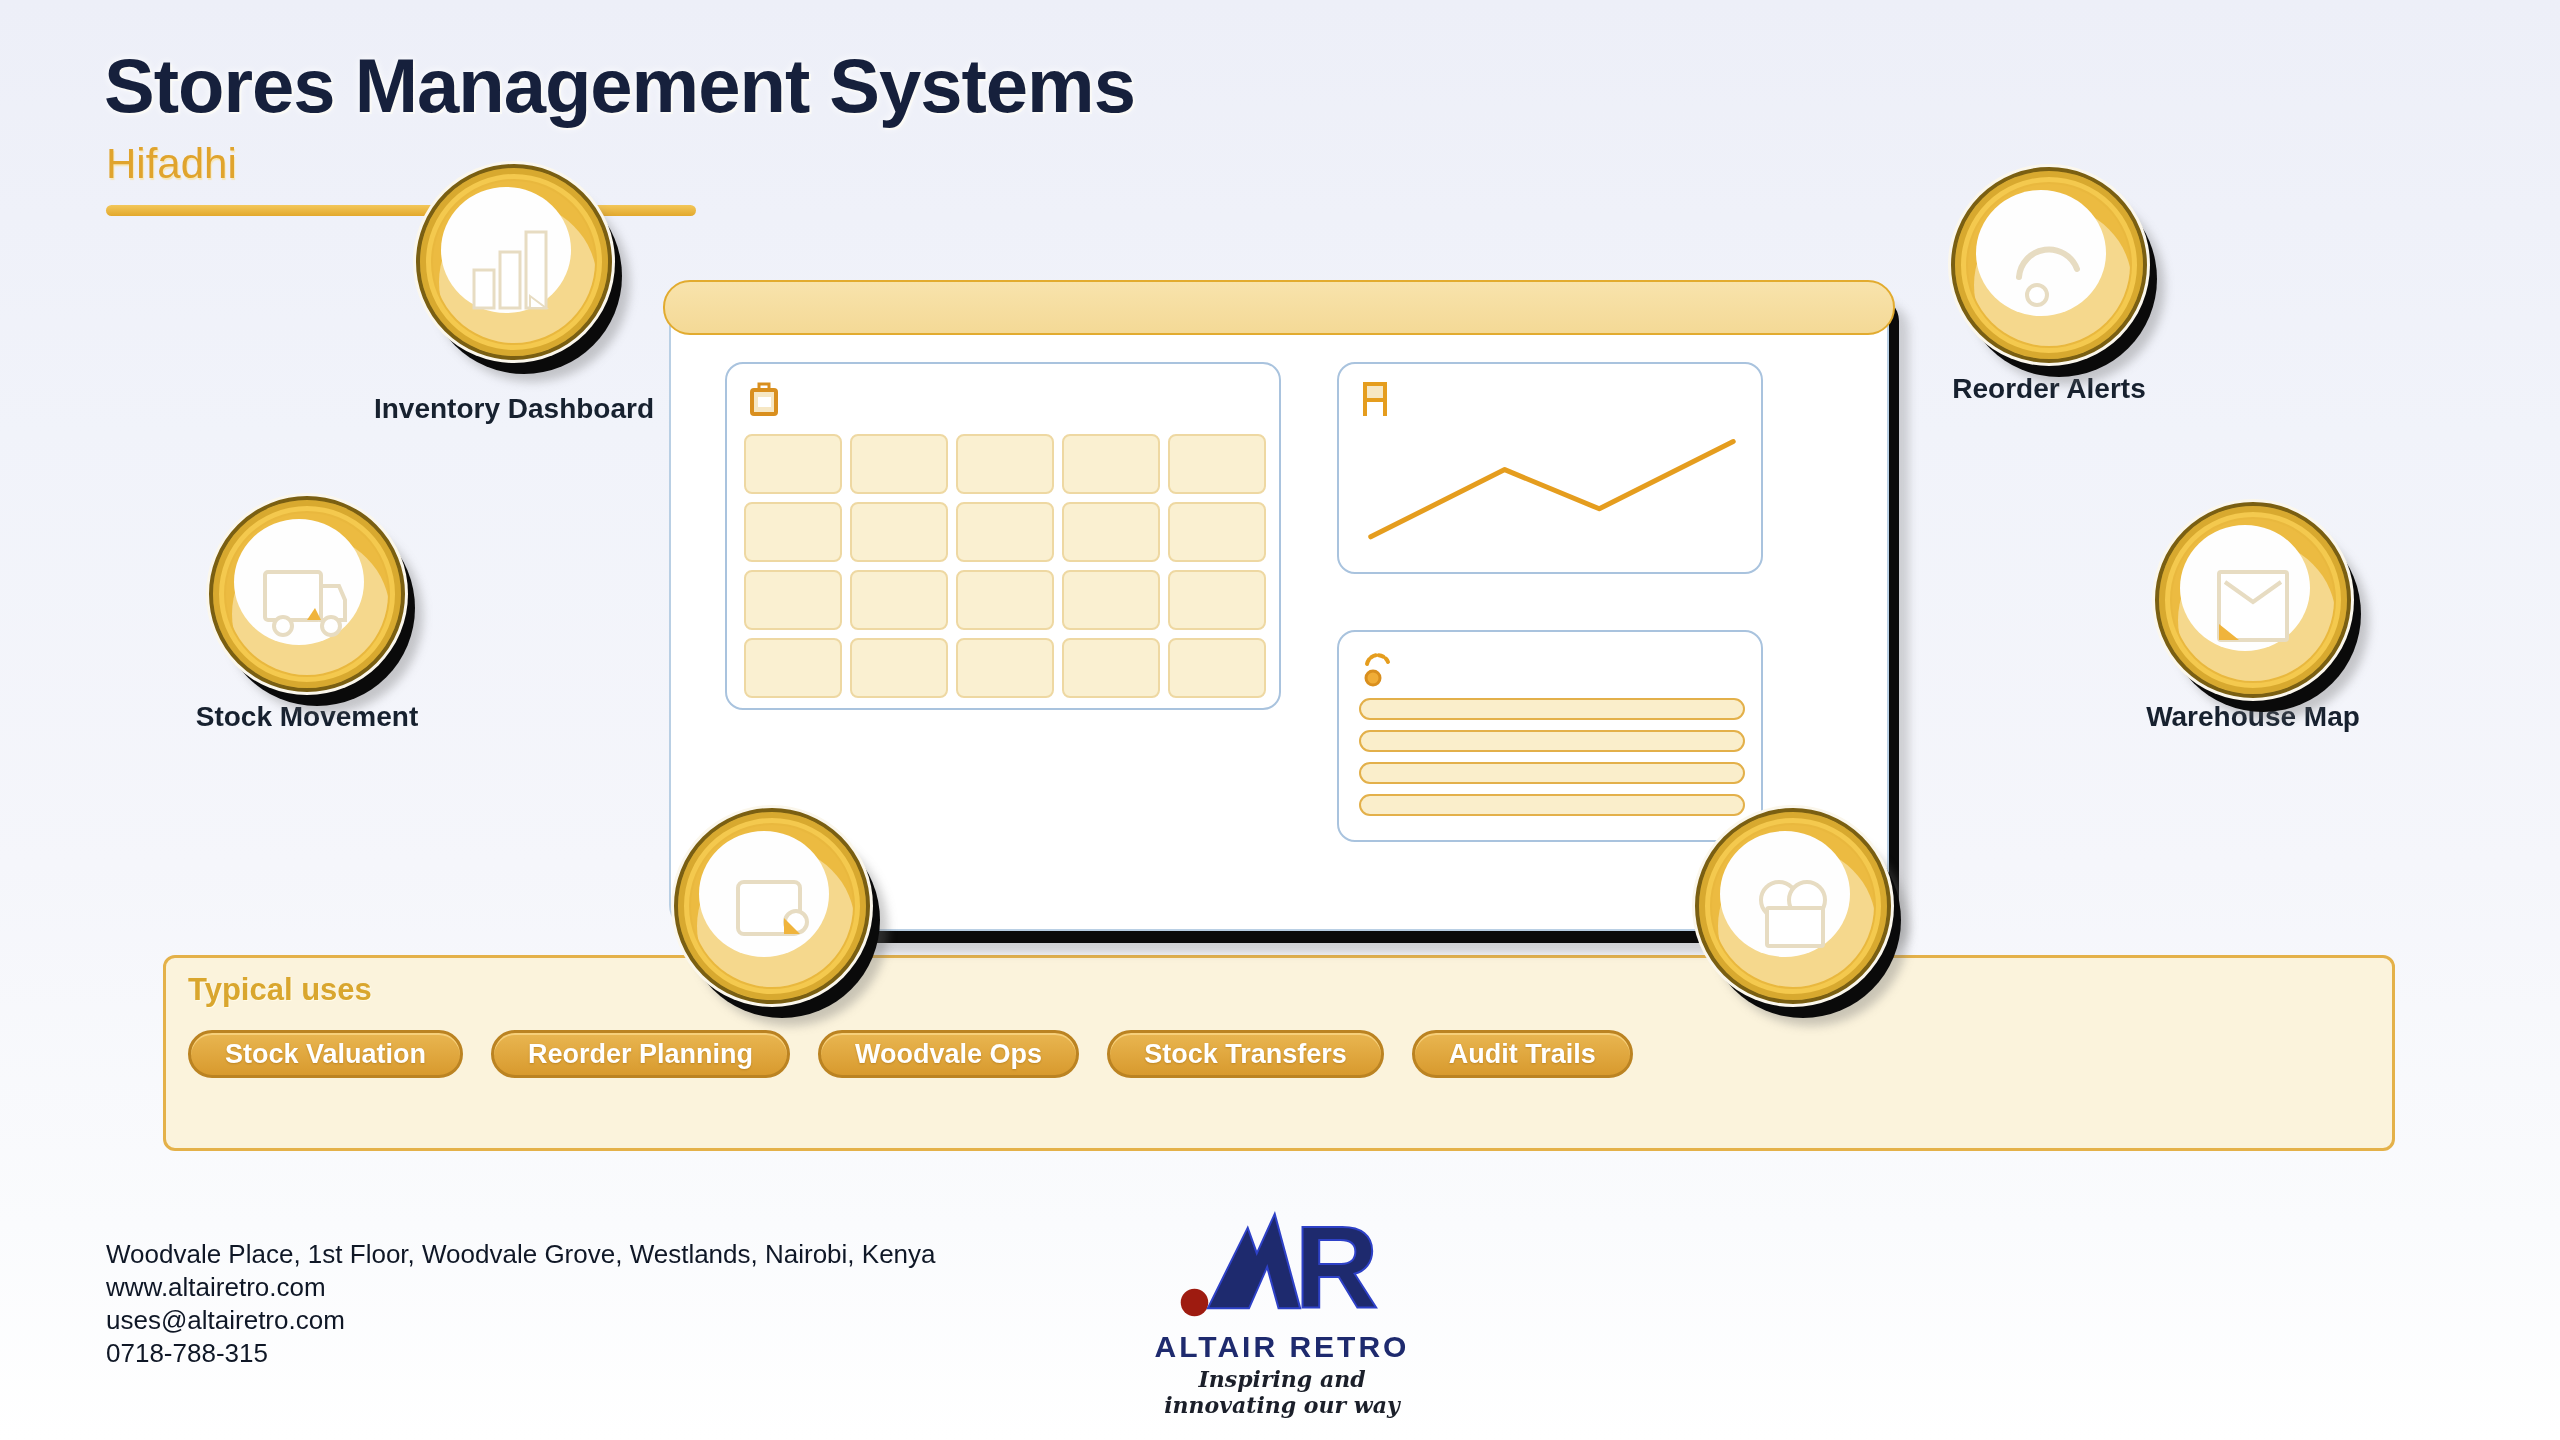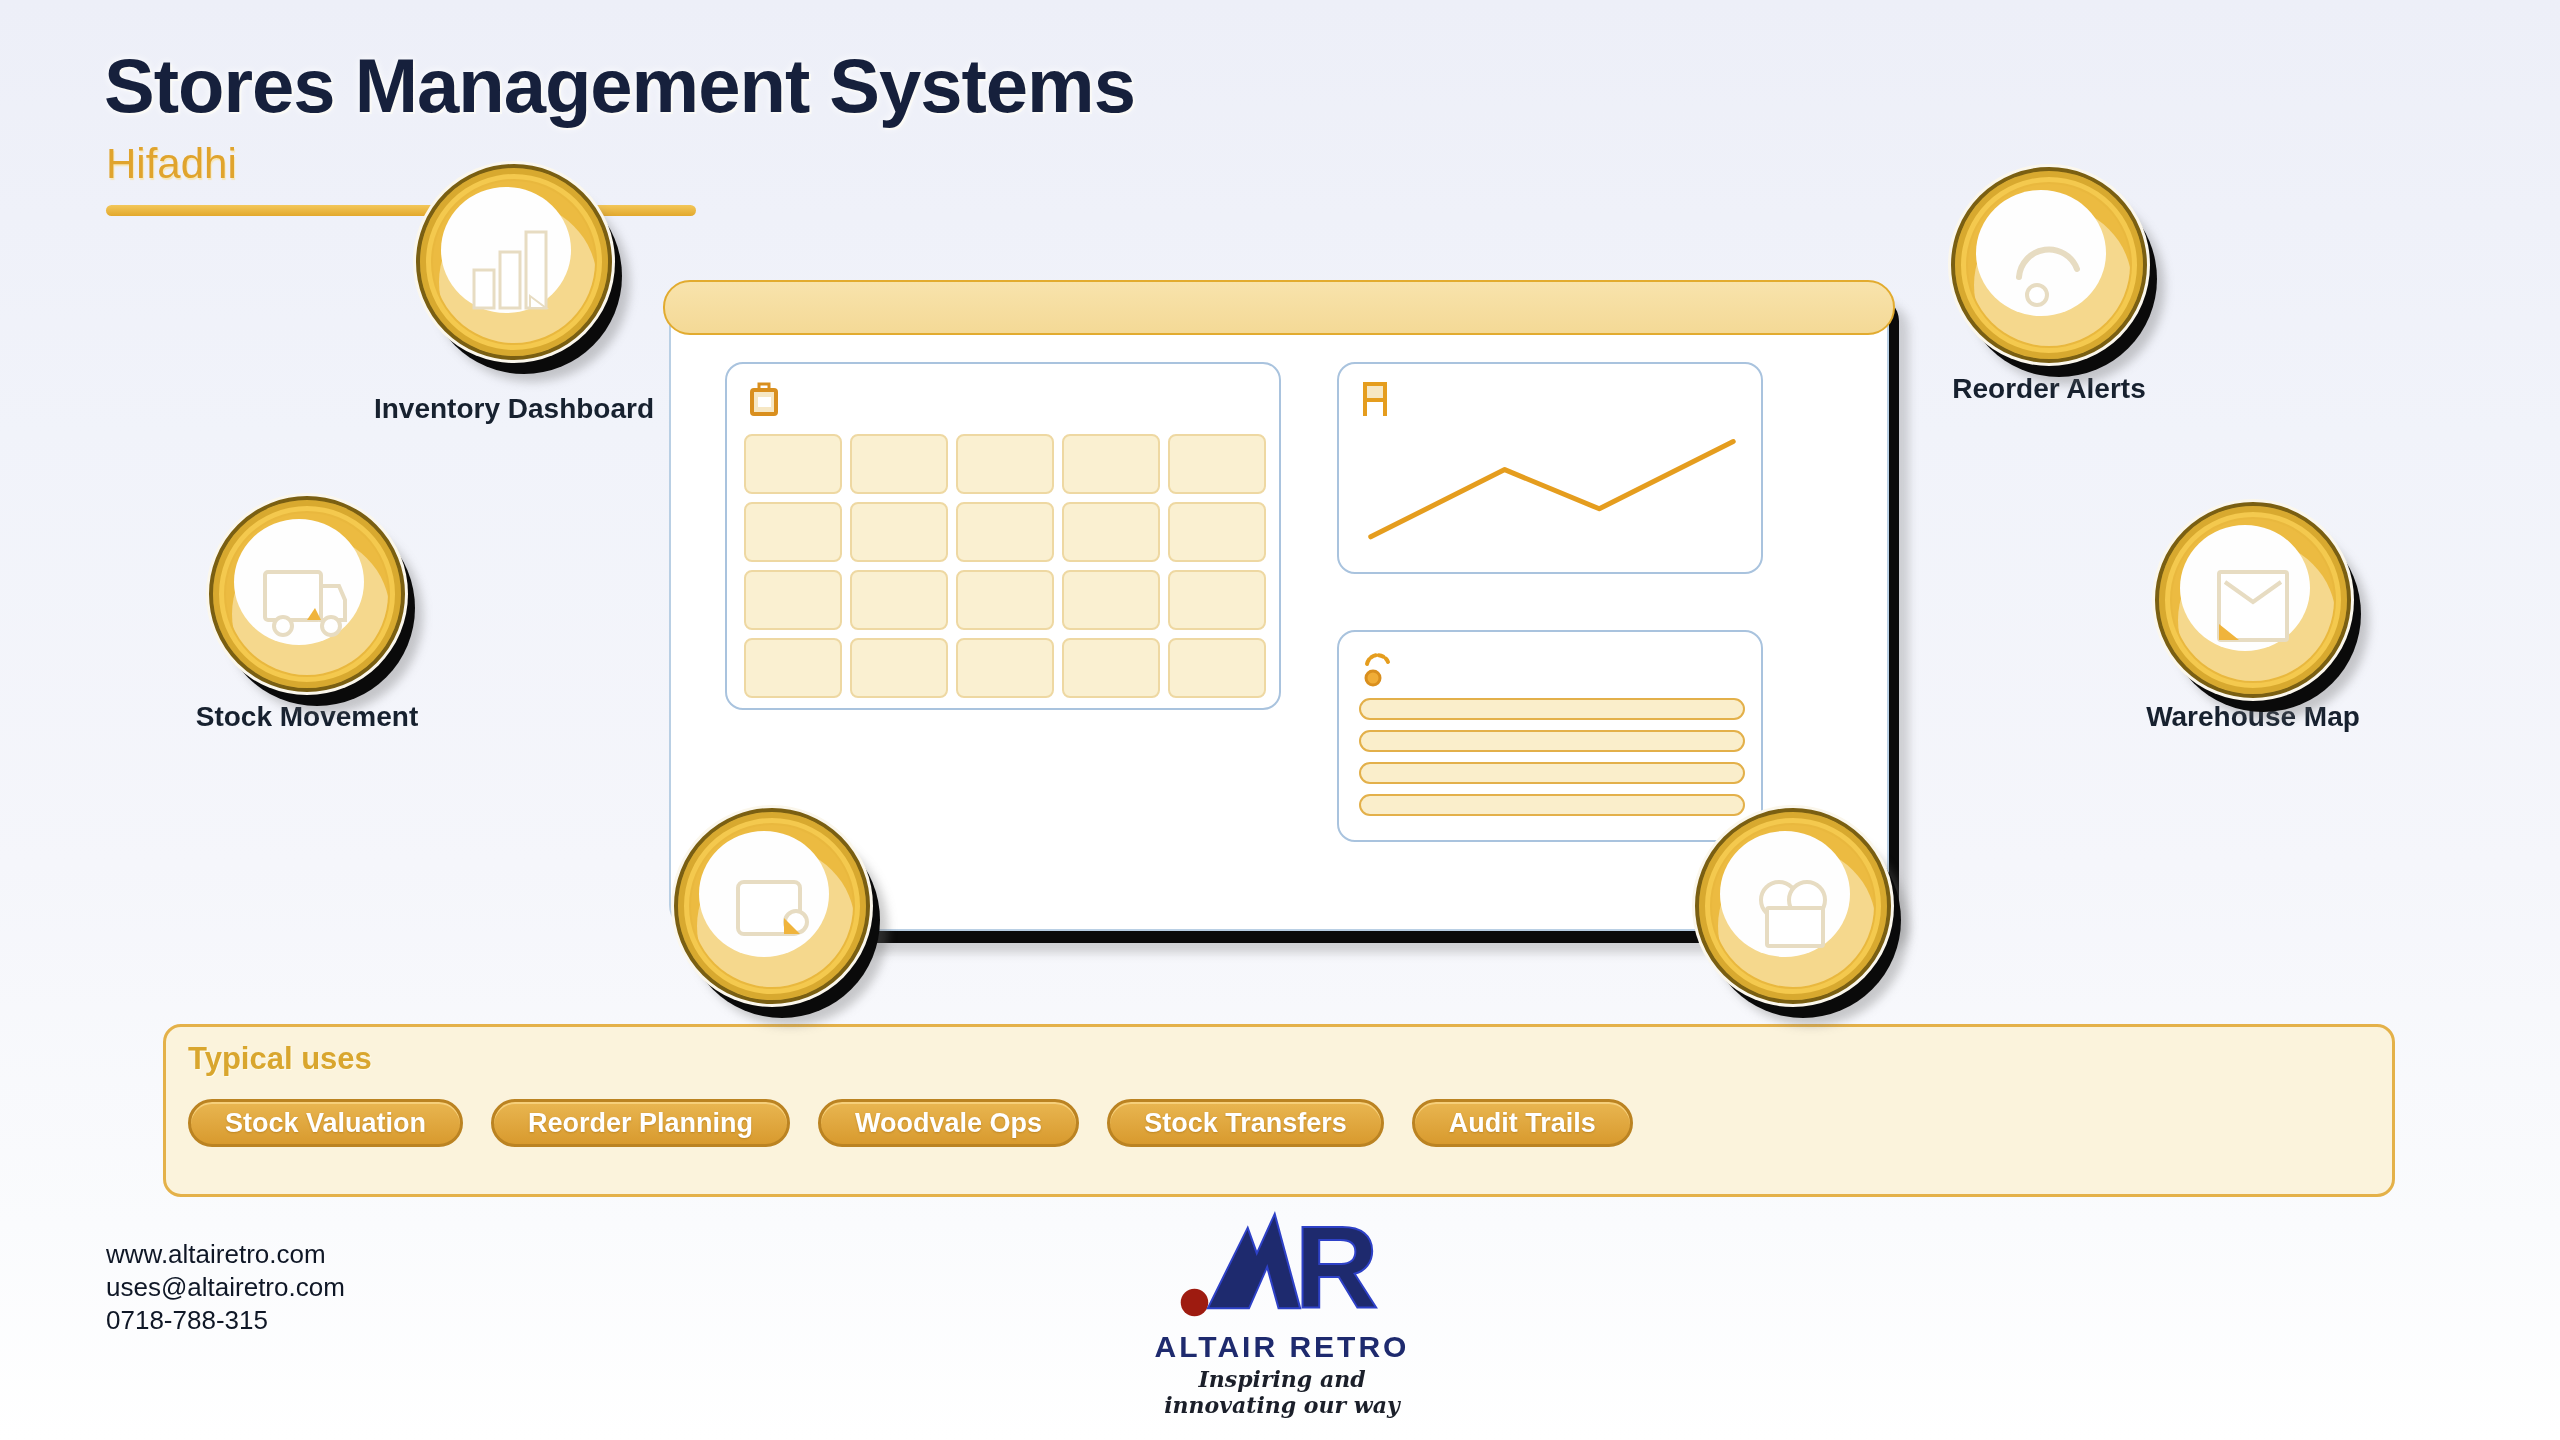--- a/index.html
+++ b/index.html
@@ -72,22 +72,22 @@
   }
   .grid-cell { background:#faf0d1; border:2px solid #eed8a2; border-radius:8px; }
 
   .chart-svg { position:absolute; left:16px; top:58px; width:394px; height:140px; }
 
   .list-bars { position:absolute; left:20px; top:66px; width:386px; }
   .list-bar  { height:22px; border-radius:11px; background:#faeecb; border:2px solid #e3b04a; margin-bottom:10px; }
 
   
   .uses {
-    position:absolute; left:163px; top:1024px; width:2232px; height:173px;
-    background:#fbf3dc; border:3px solid #e4b149; border-radius:18px; z-index:2;
+    position:absolute; left:163px; top:955px; width:2232px; height:196px;
+    background:#fbf3dc; border:3px solid #e4b149; border-radius:12px; z-index:2;
   }
   .uses-heading {
     position:absolute; left:22px; top:14px;
     font-size:31px; font-weight:bold; color:#d9a62e;
     text-shadow:1px 1px 0 #fffbe8;
   }
   .pill-row { position:absolute; left:22px; top:72px; display:flex; gap:28px; }
   .pill {
     height:48px; padding:0 34px; display:flex; align-items:center;
     background:linear-gradient(180deg,#e9b651,#d89a2e);
@@ -269,20 +269,21 @@
     <div class="pill-row">
       <div class="pill">Stock Valuation</div>
       <div class="pill">Reorder Planning</div>
       <div class="pill">Woodvale Ops</div>
       <div class="pill">Stock Transfers</div>
       <div class="pill">Audit Trails</div>
     </div>
   </div>
 
   <div class="contact">
+    <div>Woodvale Place, 1st Floor, Woodvale Grove, Westlands, Nairobi, Kenya</div>
     <div class="link">www.altairetro.com</div>
     <div class="link">uses@altairetro.com</div>
     <div>0718-788-315</div>
   </div>
 
   <div class="brand">
     <svg class="brand-mark" viewBox="0 0 210 120">
       <circle cx="16" cy="94" r="14" fill="#9e1b10"></circle>
       <g transform="skewX(-6) translate(10,0)">
         <path d="M30 100 L62 18 L74 44 L88 4 L124 100 L102 100 L86 58 L72 100 Z" fill="#1e2a6e" stroke="#2e41c8" stroke-width="2"></path>

